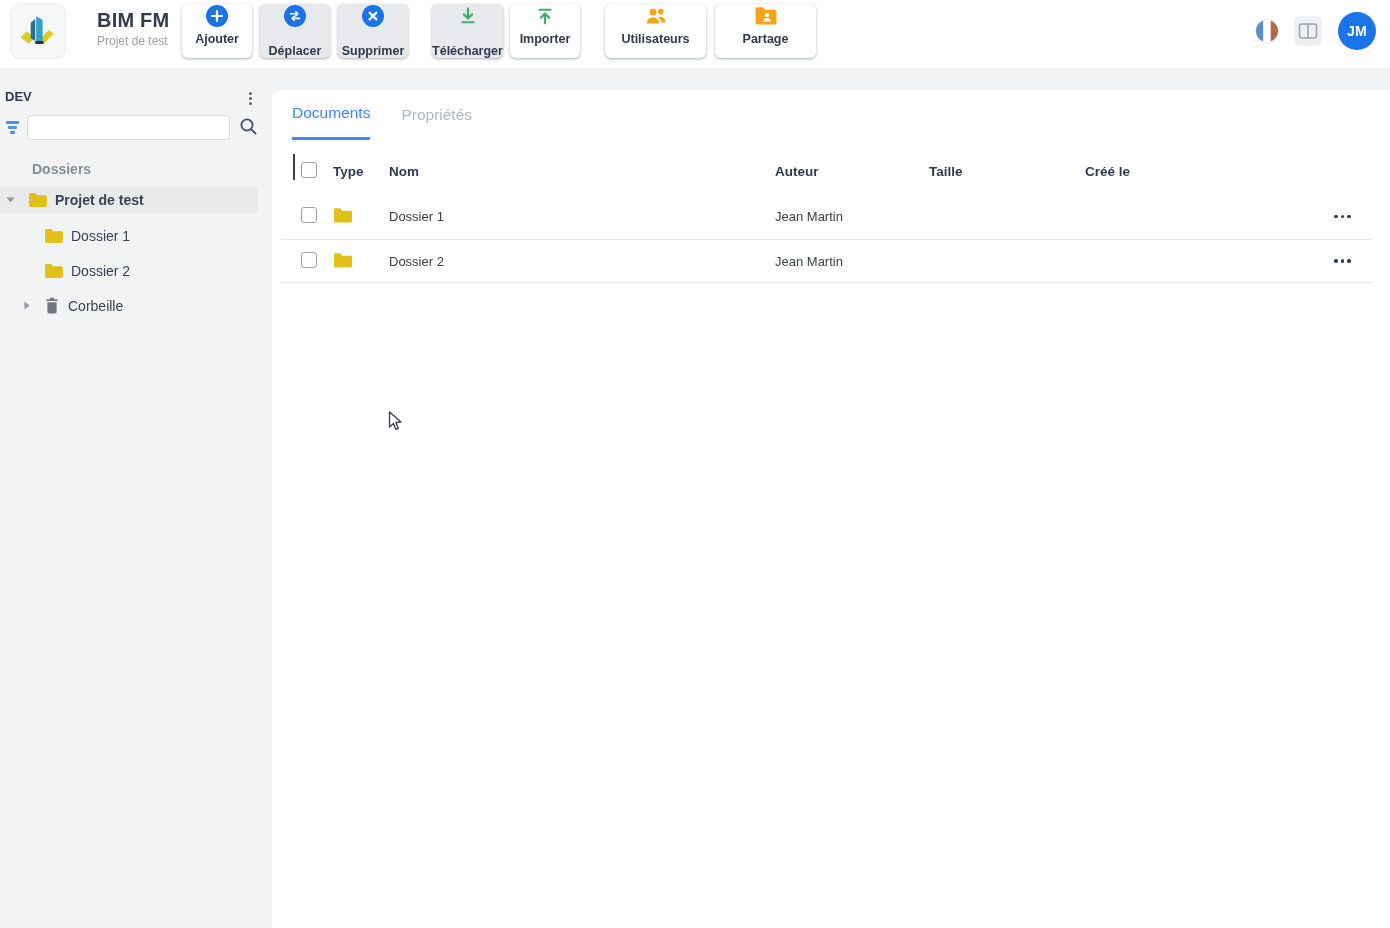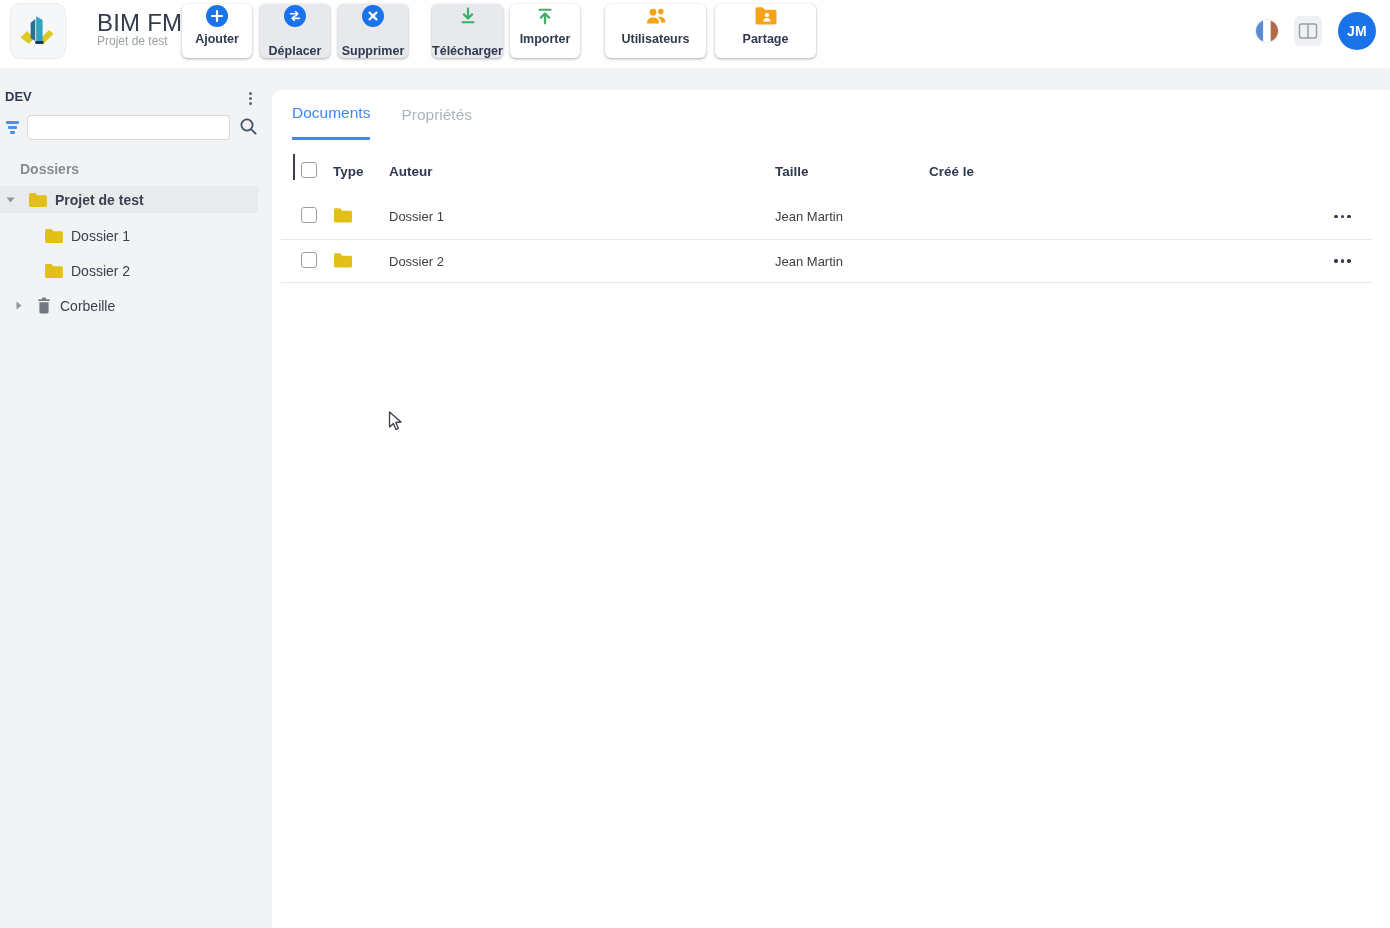--- a/index.html
+++ b/index.html
@@ -16,21 +16,21 @@
     position:absolute; top:0; left:0; width:1390px; height:68px;
     background:#ffffff;
   }
   .logo-box {
     position:absolute; left:10px; top:3px; width:56px; height:56px;
     background:#f6f7f8; border:1px solid #e9ebee; border-radius:10px;
     display:flex; align-items:center; justify-content:center; cursor:pointer;
   }
   .app-title {
     position:absolute; left:97px; top:9px;
-    font-size:24px; font-weight:400; color:#343b4a; letter-spacing:.2px;
+    font-size:20px; font-weight:700; color:#343b4a; letter-spacing:.2px;
   }
   .app-subtitle {
     position:absolute; left:97px; top:34px;
     font-size:12px; color:#9aa0a6;
   }
   .tb-btn {
     position:absolute; top:4px; height:54px; width:70px;
     border:none; border-radius:6px; cursor:pointer;
     background:#ffffff;
     box-shadow:0 1px 2px rgba(60,64,67,.28), 0 1px 3px 1px rgba(60,64,67,.12);
@@ -61,21 +61,21 @@
     gap:2px; cursor:pointer; }
   .kebab i { width:3px; height:3px; border-radius:50%; background:#5f6368; }
   .filter-ic { position:absolute; left:2px; top:51px; width:20px; height:18px; cursor:pointer;
     display:flex; flex-direction:column; align-items:center; gap:2px; padding-top:2px; }
   .filter-ic i { background:#4d90e8; border-radius:1px; height:3px; display:block; }
   .filter-ic i:nth-child(1){width:13px;} .filter-ic i:nth-child(2){width:9px;} .filter-ic i:nth-child(3){width:5px;}
   .search-box { position:absolute; left:27px; top:47px; width:203px; height:25px;
     background:#fff; border:1px solid #d7dade; border-radius:4px;
     font-family:inherit; font-size:13px; padding:0 8px; outline:none; }
   .search-ic { position:absolute; left:239px; top:49px; cursor:pointer; }
-  .section-title { position:absolute; left:20px; top:93px; font-size:14px; font-weight:700; color:#868c95; }
+  .section-title { position:absolute; left:32px; top:93px; font-size:14px; font-weight:700; color:#868c95; }
 
   .tree-row { position:absolute; left:0; width:258px; height:27px;
     display:flex; align-items:center; cursor:pointer; font-size:14px; color:#3a4252; }
   .tree-row.selected { background:#e9eaeb; font-weight:700; }
   .chev { width:10px; height:10px; display:inline-flex; align-items:center; justify-content:center; flex:0 0 auto; }
   .tree-ic { display:inline-flex; align-items:center; margin-right:8px; flex:0 0 auto; }
 
   
   .card { position:absolute; left:272px; top:90px; right:0; bottom:0;
     background:#ffffff; border-radius:10px 0 0 0; }
@@ -259,21 +259,21 @@
 
   <div class="tree-row" style="top:189px; padding-left:44px;">
     <span class="tree-ic">
       <svg width="19" height="15" viewBox="0 0 20 16">
           <path d="M1 2.6C1 1.7 1.7 1 2.6 1h5.1l2 2.4h8.7c.9 0 1.6.7 1.6 1.6v9.4c0 .9-.7 1.6-1.6 1.6H2.6c-.9 0-1.6-.7-1.6-1.6V2.6z" fill="#e2c017"></path>
         </svg>
     </span>
     <span>Dossier 2</span>
   </div>
 
-  <div class="tree-row" style="top:224px; padding-left:14px;">
+  <div class="tree-row" style="top:224px; padding-left:22px;">
     <span class="chev">
       <svg width="8" height="9" viewBox="0 0 8 9">
           <polygon points="1.5,0.5 6.5,4.5 1.5,8.5" fill="#9095a0"></polygon>
         </svg>
     </span>
     <span class="tree-ic" style="margin-left:12px">
       <svg width="16" height="17" viewBox="0 0 16 17" fill="#737880">
           <rect x="6" y="0.5" width="4" height="2.4" rx="1"></rect>
           <rect x="2.2" y="2.2" width="11.6" height="1.9" rx="0.9"></rect>
           <path d="M3.4 5.2h9.2v9.6c0 1-.8 1.7-1.7 1.7H5.1c-1 0-1.7-.8-1.7-1.7V5.2z"></path>
@@ -290,20 +290,21 @@
     <button class="tab inactive">Propriétés</button>
   </div>
 
   <div class="caret"></div>
 
   <div class="tbl">
 
     <div class="trow head">
       <span><span class="cb"></span></span>
       <span>Type</span>
+      <span>Nom</span>
       <span>Auteur</span>
       <span>Taille</span>
       <span>Créé le</span>
       <span></span>
     </div>
 
     <div class="trow data">
       <span><span class="cb"></span></span>
       <span>
         <svg width="19" height="16" viewBox="0 0 20 16">

